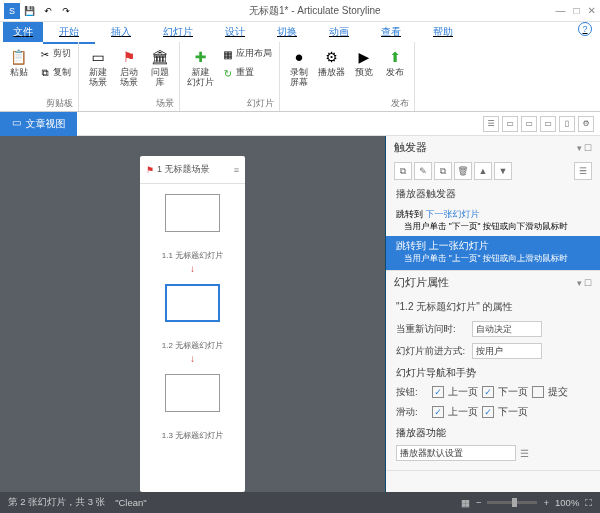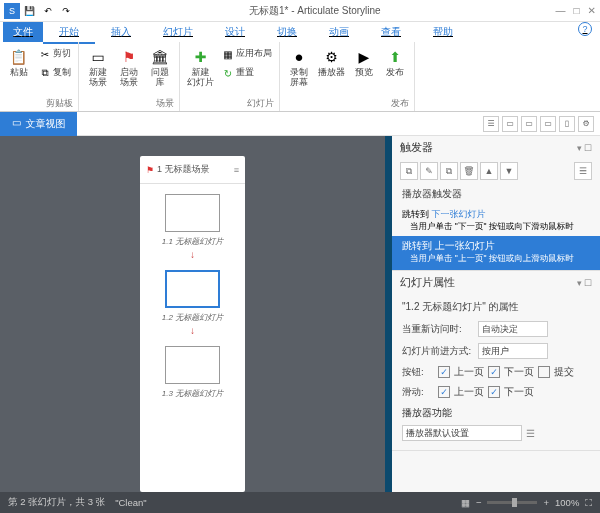--- a/index.html
+++ b/index.html
@@ -27,23 +27,23 @@
 .doctab-row { height:24px; background:#fff; border-bottom:1px solid #e0e0e0; display:flex; align-items:center; }
 .doctab { background:#2e7dd6; color:#fff; padding:5px 12px; font-size:10px; display:flex; gap:4px; }
 .docrow-right { margin-left:auto; display:flex; gap:3px; padding-right:6px; }
 .docrow-right span { width:16px; height:16px; border:1px solid #ccc; display:flex; align-items:center; justify-content:center; font-size:8px; color:#666; }
 .main { display:flex; height:356px; }
 .canvas { flex:1; background:#5a5f66; display:flex; justify-content:center; padding-top:20px; }
 .scene { width:105px; background:#fff; border-radius:2px; display:flex; flex-direction:column; align-items:center; padding-bottom:10px; }
 .scene-hdr { width:100%; padding:7px 6px; border-bottom:1px solid #e0e0e0; font-size:9px; color:#555; display:flex; align-items:center; gap:3px; }
 .slide-box { width:55px; height:38px; border:1px solid #999; margin-top:10px; }
 .slide-box.sel { border:2px solid #2e7dd6; }
-.slide-lbl { font-size:8px; color:#666; margin-top:4px;font-style:italic; }
+.slide-lbl { font-size:8px; color:#666; margin-top:18px; }
 .arrow { color:#c44; font-size:10px; margin-top:2px; }
-.rpanel { width:215px; background:#f7f7f7; border-left:7px solid #0c4a6e; overflow:hidden; font-size:10px; }
+.rpanel { width:215px; background:#f7f7f7; border-left:1px solid #0c4a6e; overflow:hidden; font-size:10px; }
 .panel-sec { border-bottom:1px solid #e0e0e0; }
 .panel-hdr { padding:4px 8px; font-size:11px; color:#333; display:flex; align-items:center; }
 .panel-hdr .ctr { margin-left:auto; color:#888; font-size:9px; }
 .panel-tb { padding:3px 8px; display:flex; gap:2px; }
 .panel-tb span { width:18px; height:18px; border:1px solid #ccc; background:#fff; display:flex; align-items:center; justify-content:center; font-size:9px; color:#666; }
 .trig-group { padding:4px 8px 4px 10px; color:#444; }
 .trig-line { padding:3px 0 3px 10px; font-size:9px; }
 .trig-line .link { color:#2e7dd6; }
 .trig-sel { background:#2e7dd6; color:#fff; margin:0 -8px 0 -10px; padding:3px 8px 5px 20px; }
 .trig-sel .sub { font-size:8.5px; padding-left:8px; }
@@ -235,20 +235,21 @@
       <div class="prop-body">
         <div style="padding-bottom:4px">"1.2 无标题幻灯片" 的属性</div>
         <div class="prop-row">
           <div class="plbl">当重新访问时:</div>
           <div class="sel">自动决定</div>
         </div>
         <div class="prop-row">
           <div class="plbl">幻灯片前进方式:</div>
           <div class="sel">按用户</div>
         </div>
+        <div class="prop-sub">幻灯片导航和手势</div>
         <div class="prop-row">
           <div class="plbl" style="width:32px">按钮:</div>
           <span class="chk">✓</span>
             <span>上一页</span>
           <span class="chk">✓</span>
             <span>下一页</span>
           <span class="chk"></span>
             <span>提交</span>
         </div>
         <div class="prop-row">

